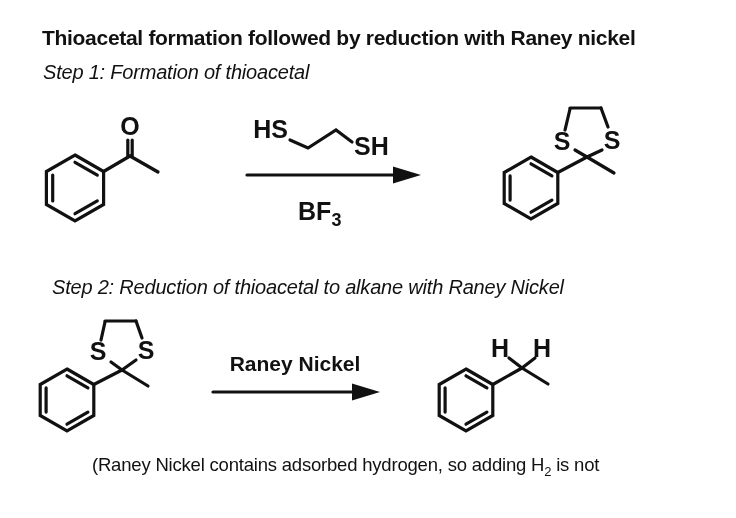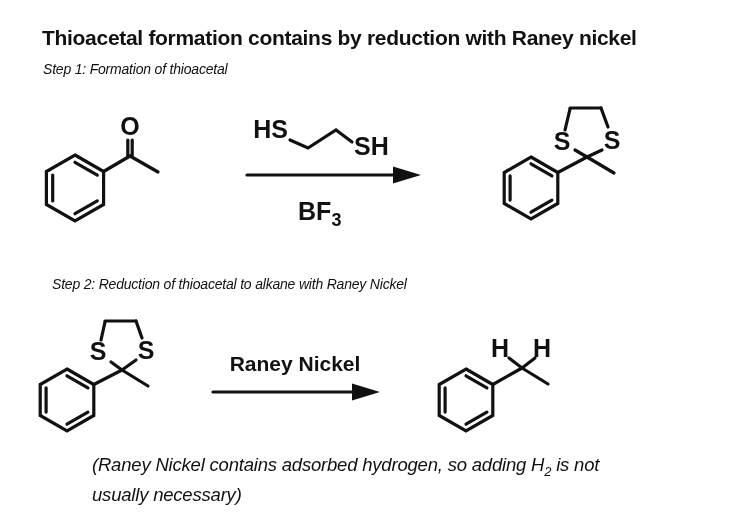--- a/index.html
+++ b/index.html
@@ -5,43 +5,43 @@
   html,body{margin:0;padding:0;background:#fff;}
   .canvas{
     position:relative;width:736px;height:518px;background:#ffffff;
     font-family:"Liberation Sans",sans-serif;color:#111;overflow:hidden;
   }
   .title{
     position:absolute;left:42px;top:26px;
     font-size:21px;font-weight:bold;letter-spacing:-0.3px;white-space:nowrap;
   }
   .step-label{
-    position:absolute;font-size:14px;font-style:italic;letter-spacing:-0.2px;white-space:nowrap;
+    position:absolute;font-size:20px;font-style:italic;letter-spacing:-0.2px;white-space:nowrap;
   }
   #step1-label{left:43px;top:61px;}
   #step2-label{left:52px;top:276px;text-align:right;}
   .footnote{
     position:absolute;left:92px;top:453px;width:600px;
-    font-size:18.5px;font-style:italic;line-height:23px;letter-spacing:-0.2px;
+    font-size:18.5px;line-height:23px;letter-spacing:-0.2px;
   }
   .footnote sub{font-size:13px;}
   svg{position:absolute;display:block;}
   .ring{stroke:#111;stroke-width:3.2;fill:none;stroke-linejoin:miter;}
   .bond{stroke:#111;stroke-width:3.2;fill:none;stroke-linecap:round;}
   .atom{font-family:"Liberation Sans",sans-serif;font-weight:bold;font-size:25px;fill:#111;}
   .atom-sub{font-family:"Liberation Sans",sans-serif;font-weight:bold;font-size:18px;fill:#111;}
   .rxn-label{font-family:"Liberation Sans",sans-serif;font-weight:bold;font-size:21px;fill:#111;}
   .arrowhead{fill:#111;stroke:none;}
 </style>
 </head>
 <body>
 
 <div class="canvas">
 
-  <div class="title">Thioacetal formation contains by reduction with Raney nickel</div>
+  <div class="title">Thioacetal formation followed by reduction with Raney nickel</div>
 
   <div class="step-label" id="step1-label">Step 1: Formation of thioacetal</div>
 
   <svg style="left:30px;top:105px" width="150" height="130" viewBox="0 0 150 130">
     <polygon class="ring" points="45,50 73.6,66.5 73.6,99.5 45,116 16.4,99.5 16.4,66.5"></polygon>
     <line class="bond" x1="45" y1="57.3" x2="67.3" y2="70.1"></line>
     <line class="bond" x1="67.3" y1="95.9" x2="45" y2="108.7"></line>
     <line class="bond" x1="22.7" y1="95.9" x2="22.7" y2="70.1"></line>
     <line class="bond" x1="73.6" y1="66.5" x2="100" y2="51"></line>
     <line class="bond" x1="97.8" y1="51" x2="97.8" y2="35"></line>
@@ -108,16 +108,15 @@
     <line class="bond" x1="67.8" y1="54.5" x2="97" y2="38"></line>
     <line class="bond" x1="97" y1="38" x2="84" y2="28"></line>
     <line class="bond" x1="97" y1="38" x2="110" y2="28"></line>
     <line class="bond" x1="97" y1="38" x2="123" y2="54"></line>
     <text class="atom" x="75" y="27" text-anchor="middle">H</text>
     <text class="atom" x="117" y="27" text-anchor="middle">H</text>
   </svg>
 
   <div class="footnote">
     <span>(Raney Nickel contains adsorbed hydrogen, so adding H</span><sub>2</sub><span> is not</span><br>
-    <span>usually necessary)</span>
   </div>
 
 </div>
 
 </body></html>

